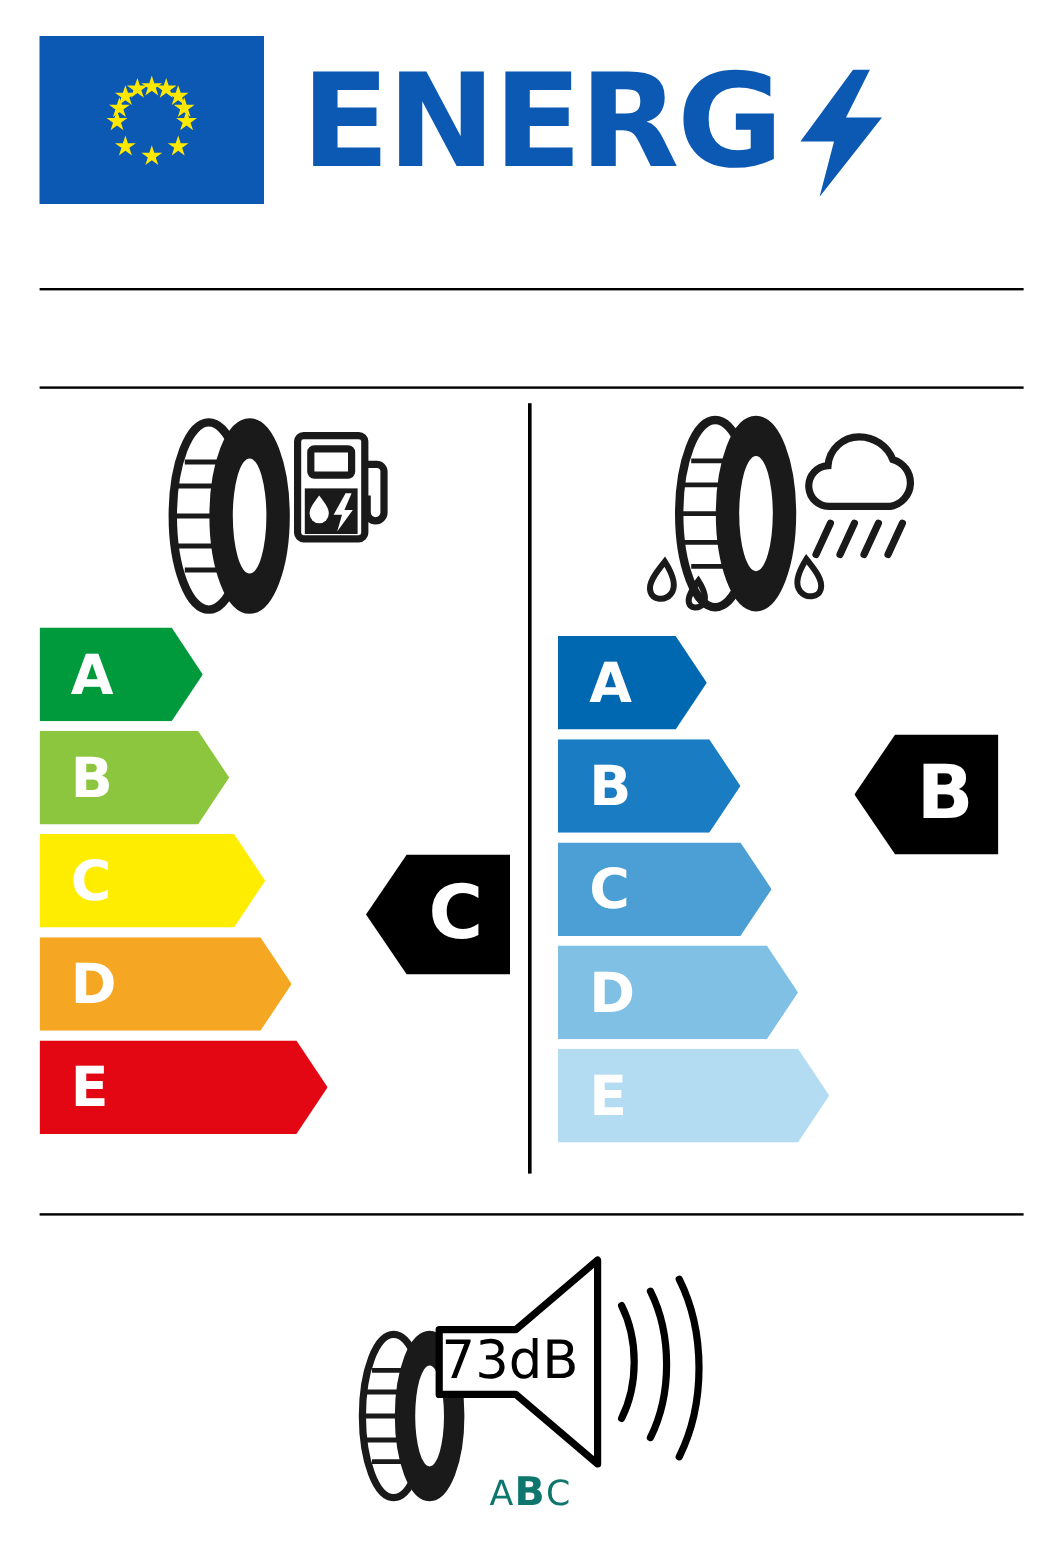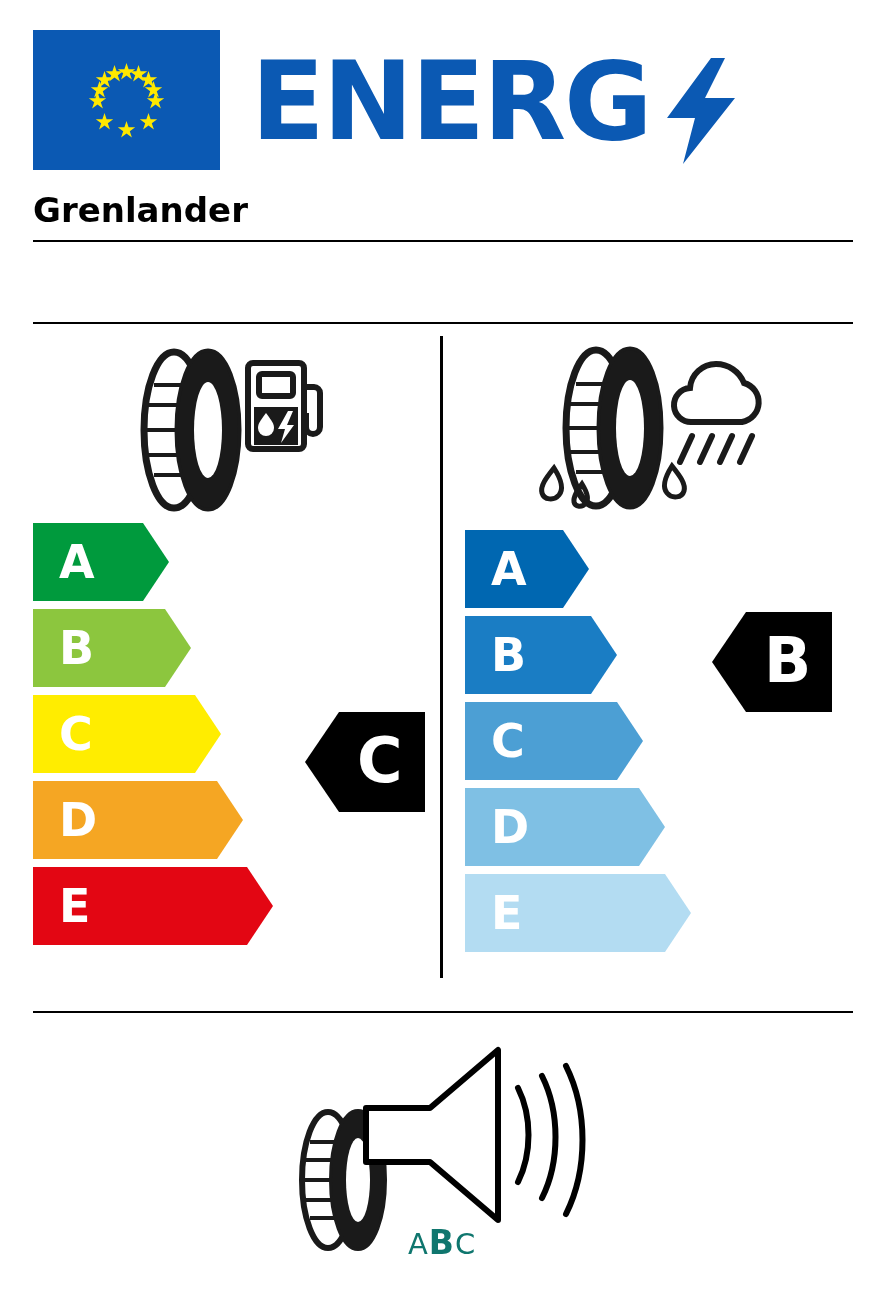--- a/index.html
+++ b/index.html
@@ -213,21 +213,20 @@
 
     <div class="energ-word">ENERG</div>
 
     <div class="bolt">
       <svg width="80" height="106" viewBox="0 0 80 106" xmlns="http://www.w3.org/2000/svg">
         <polygon points="50,0 6,60 34,60 22,106 74,40 44,40 64,0" fill="#0b59b3"></polygon>
       </svg>
     </div>
   </div>
 
-  <div class="brand">Grenlander</div>
 
   <div class="rule rule-1"></div>
   <div class="rule rule-2"></div>
   <div class="divider-v"></div>
   <div class="rule rule-3"></div>
 
   <div class="icon-fuel-tyre">
     <svg width="210" height="170" viewBox="0 0 210 170" xmlns="http://www.w3.org/2000/svg">
 
       <g fill="none" stroke="#1a1a1a" stroke-width="7">
@@ -421,18 +420,19 @@
       <polygon points="86,68 150,68 218,10 218,180 150,122 86,122" fill="#ffffff" stroke="#000000" stroke-width="6" stroke-linejoin="round"></polygon>
 
       <g fill="none" stroke="#000000" stroke-width="6" stroke-linecap="round">
         <path d="M238 48 c14 28 14 66 0 94"></path>
         <path d="M262 36 c18 36 18 86 0 122"></path>
         <path d="M286 26 c22 44 22 104 0 148"></path>
       </g>
     </svg>
   </div>
 
+  <div class="noise-db">73dB</div>
 
   <div class="noise-class">
     <span>A</span><span class="sel">B</span><span>C</span>
   </div>
 
 </div>
 
 </body></html>

